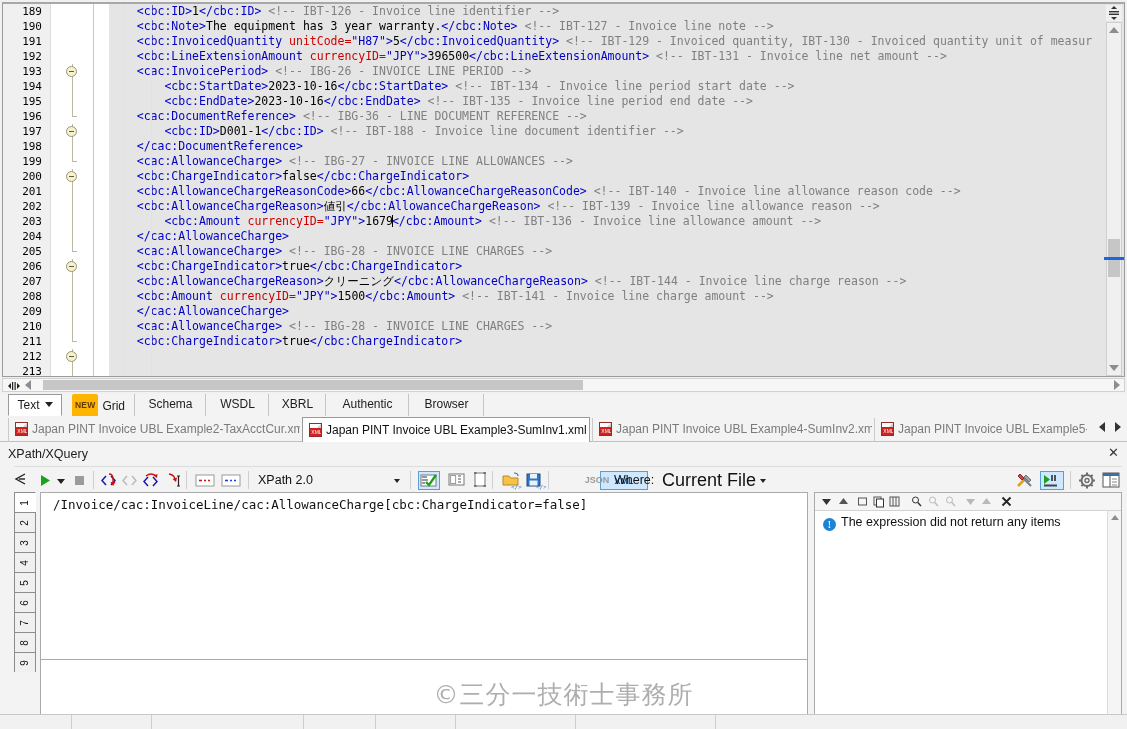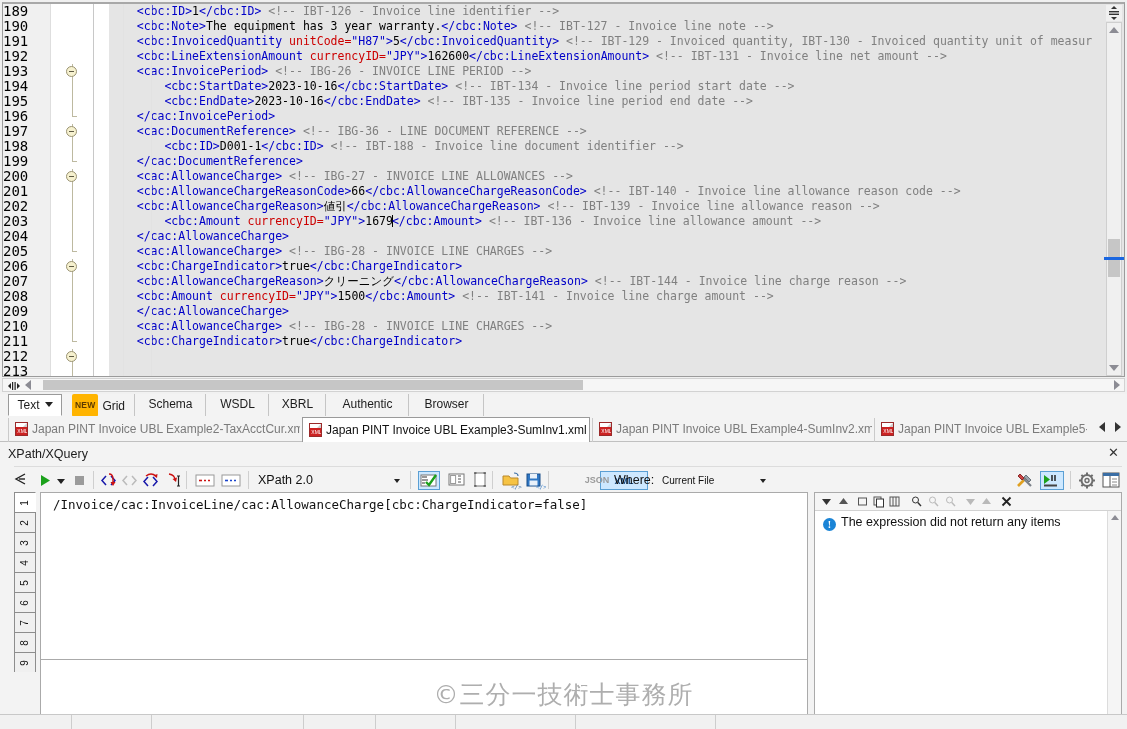--- a/index.html
+++ b/index.html
@@ -44,23 +44,23 @@
   }
   .crow {
     height: 15px; line-height: 15px;
     font-family: "DejaVu Sans Mono", monospace;
     font-size: 11.5px;
     white-space: pre;
   }
   .lnum {
     height: 15px; line-height: 15px;
     font-family: "DejaVu Sans Mono", monospace;
-    font-size: 14px;
+    font-size: 11px;
     text-align: right;
-    padding-right: 22px;
+    padding-right: 8px;
     color: #000;
   }
   .foldrow { height: 15px; position: relative; }
   .foldline {
     position: absolute; left: 20px; top: 0; width: 1px; height: 15px;
     background: #bdb9a0;
   }
   .foldbox {
     position: absolute; left: 14px; top: 2px;
     width: 11px; height: 11px; border-radius: 50%;
@@ -414,29 +414,29 @@
           <div class="foldline"></div>
         </div>
       </div>
     <div id="gutter-bookmark"></div>
     <div id="code-area">
         <div style="position: absolute; top: 0px; bottom: 0px; width: 1px; background: rgb(226, 226, 226); left: 42px;"></div>
         <div style="position: absolute; top: 0px; bottom: 0px; width: 1px; background: rgb(226, 226, 226); left: 14px;"></div>
         <div class="crow"><span></span><span>    </span><span class="tg">&lt;cbc:ID&gt;</span><span class="tx">1</span><span class="tg">&lt;/cbc:ID&gt;</span><span class="cm"> &lt;!-- IBT-126 - Invoice line identifier --&gt;</span></div>
         <div class="crow"><span></span><span>    </span><span class="tg">&lt;cbc:Note&gt;</span><span class="tx">The equipment has 3 year warranty.</span><span class="tg">&lt;/cbc:Note&gt;</span><span class="cm"> &lt;!-- IBT-127 - Invoice line note --&gt;</span></div>
         <div class="crow"><span></span><span>    </span><span class="tg">&lt;cbc:InvoicedQuantity </span><span class="at">unitCode=</span><span class="av">"H87"</span><span class="tg">&gt;</span><span class="tx">5</span><span class="tg">&lt;/cbc:InvoicedQuantity&gt;</span><span class="cm"> &lt;!-- IBT-129 - Invoiced quantity, IBT-130 - Invoiced quantity unit of measur</span></div>
-        <div class="crow"><span></span><span>    </span><span class="tg">&lt;cbc:LineExtensionAmount </span><span class="at">currencyID=</span><span class="av">"JPY"</span><span class="tg">&gt;</span><span class="tx">162600</span><span class="tg">&lt;/cbc:LineExtensionAmount&gt;</span><span class="cm"> &lt;!-- IBT-131 - Invoice line net amount --&gt;</span></div>
+        <div class="crow"><span></span><span>    </span><span class="tg">&lt;cbc:LineExtensionAmount </span><span class="at">currencyID=</span><span class="av">"JPY"</span><span class="tg">&gt;</span><span class="tx">396500</span><span class="tg">&lt;/cbc:LineExtensionAmount&gt;</span><span class="cm"> &lt;!-- IBT-131 - Invoice line net amount --&gt;</span></div>
         <div class="crow"><span></span><span>    </span><span class="tg">&lt;cac:InvoicePeriod&gt;</span><span class="cm"> &lt;!-- IBG-26 - INVOICE LINE PERIOD --&gt;</span></div>
         <div class="crow"><span>    </span><span>    </span><span class="tg">&lt;cbc:StartDate&gt;</span><span class="tx">2023-10-16</span><span class="tg">&lt;/cbc:StartDate&gt;</span><span class="cm"> &lt;!-- IBT-134 - Invoice line period start date --&gt;</span></div>
         <div class="crow"><span>    </span><span>    </span><span class="tg">&lt;cbc:EndDate&gt;</span><span class="tx">2023-10-16</span><span class="tg">&lt;/cbc:EndDate&gt;</span><span class="cm"> &lt;!-- IBT-135 - Invoice line period end date --&gt;</span></div>
-        <div class="crow"><span></span><span>    </span><span class="tg">&lt;/cac:InvoicePeriod&gt;</span></div>
         <div class="crow"><span></span><span>    </span><span class="tg">&lt;cac:DocumentReference&gt;</span><span class="cm"> &lt;!-- IBG-36 - LINE DOCUMENT REFERENCE --&gt;</span></div>
         <div class="crow"><span>    </span><span>    </span><span class="tg">&lt;cbc:ID&gt;</span><span class="tx">D001-1</span><span class="tg">&lt;/cbc:ID&gt;</span><span class="cm"> &lt;!-- IBT-188 - Invoice line document identifier --&gt;</span></div>
         <div class="crow"><span></span><span>    </span><span class="tg">&lt;/cac:DocumentReference&gt;</span></div>
         <div class="crow"><span></span><span>    </span><span class="tg">&lt;cac:AllowanceCharge&gt;</span><span class="cm"> &lt;!-- IBG-27 - INVOICE LINE ALLOWANCES --&gt;</span></div>
+        <div class="crow"><span></span><span>    </span><span class="tg">&lt;cbc:ChargeIndicator&gt;</span><span class="tx">false</span><span class="tg">&lt;/cbc:ChargeIndicator&gt;</span></div>
         <div class="crow"><span></span><span>    </span><span class="tg">&lt;cbc:AllowanceChargeReasonCode&gt;</span><span class="tx">66</span><span class="tg">&lt;/cbc:AllowanceChargeReasonCode&gt;</span><span class="cm"> &lt;!-- IBT-140 - Invoice line allowance reason code --&gt;</span></div>
         <div class="crow"><span></span><span>    </span><span class="tg">&lt;cbc:AllowanceChargeReason&gt;</span><span class="tx">値引</span><span class="tg">&lt;/cbc:AllowanceChargeReason&gt;</span><span class="cm"> &lt;!-- IBT-139 - Invoice line allowance reason --&gt;</span></div>
         <div class="crow"><span>    </span><span>    </span><span class="tg">&lt;cbc:Amount </span><span class="at">currencyID=</span><span class="av">"JPY"</span><span class="tg">&gt;</span><span class="tx">1679</span><span class="caret"></span><span class="tg">&lt;/cbc:Amount&gt;</span><span class="cm"> &lt;!-- IBT-136 - Invoice line allowance amount --&gt;</span></div>
         <div class="crow"><span></span><span>    </span><span class="tg">&lt;/cac:AllowanceCharge&gt;</span></div>
         <div class="crow"><span></span><span>    </span><span class="tg">&lt;cac:AllowanceCharge&gt;</span><span class="cm"> &lt;!-- IBG-28 - INVOICE LINE CHARGES --&gt;</span></div>
         <div class="crow"><span></span><span>    </span><span class="tg">&lt;cbc:ChargeIndicator&gt;</span><span class="tx">true</span><span class="tg">&lt;/cbc:ChargeIndicator&gt;</span></div>
         <div class="crow"><span></span><span>    </span><span class="tg">&lt;cbc:AllowanceChargeReason&gt;</span><span class="tx">クリーニング</span><span class="tg">&lt;/cbc:AllowanceChargeReason&gt;</span><span class="cm"> &lt;!-- IBT-144 - Invoice line charge reason --&gt;</span></div>
         <div class="crow"><span></span><span>    </span><span class="tg">&lt;cbc:Amount </span><span class="at">currencyID=</span><span class="av">"JPY"</span><span class="tg">&gt;</span><span class="tx">1500</span><span class="tg">&lt;/cbc:Amount&gt;</span><span class="cm"> &lt;!-- IBT-141 - Invoice line charge amount --&gt;</span></div>
         <div class="crow"><span></span><span>    </span><span class="tg">&lt;/cac:AllowanceCharge&gt;</span></div>
         <div class="crow"><span></span><span>    </span><span class="tg">&lt;cac:AllowanceCharge&gt;</span><span class="cm"> &lt;!-- IBG-28 - INVOICE LINE CHARGES --&gt;</span></div>
@@ -614,21 +614,21 @@
         <rect x="2" y="3" width="13" height="12" fill="#2f77c4" stroke="#1a4f8a"></rect>
         <rect x="5" y="3" width="7" height="4.5" fill="#e9f1fa"></rect>
         <rect x="4.5" y="9.5" width="8" height="5" fill="#e9f1fa"></rect>
         <text x="11" y="18" font-size="6" fill="#2f77c4" font-family="monospace">&lt;/&gt;</text>
       </svg>
     </div>
     <div class="tb-sep" style="left:534px;"></div>
     <div class="tbi sel" style="left:542px;width:48px;font-size:9px;font-weight:bold;color:#1a4f8a;margin-left:44px;">XML</div>
     <div class="tbi" style="left:570px;width:26px;font-size:9px;font-weight:bold;color:#9a9a9a;">JSON</div>
     <div style="position:absolute;left:600px;top:4px;font-size:12.5px;line-height:19px;color:#111;">Where:</div>
-    <div style="position:absolute;left:648px;top:4px;width:106px;height:19px;font-size:10px;line-height:19px;color:#111;">
+    <div style="position:absolute;left:648px;top:4px;width:106px;height:19px;font-size:18px;line-height:19px;color:#111;">
       <span>Current File</span>
       <span style="position:absolute;right:0;top:0;">
         <svg width="10" height="19" viewBox="0 0 10 19">
             <path d="M2 8 L8 8 L5 12 Z" fill="#222"></path>
           </svg>
       </span>
     </div>
     <div class="tbi" style="left:1000px;width:22px;">
       <svg width="21" height="19" viewBox="0 0 21 19">
         <path d="M3 15 L12 6" stroke="#e0a020" stroke-width="2.6"></path>

